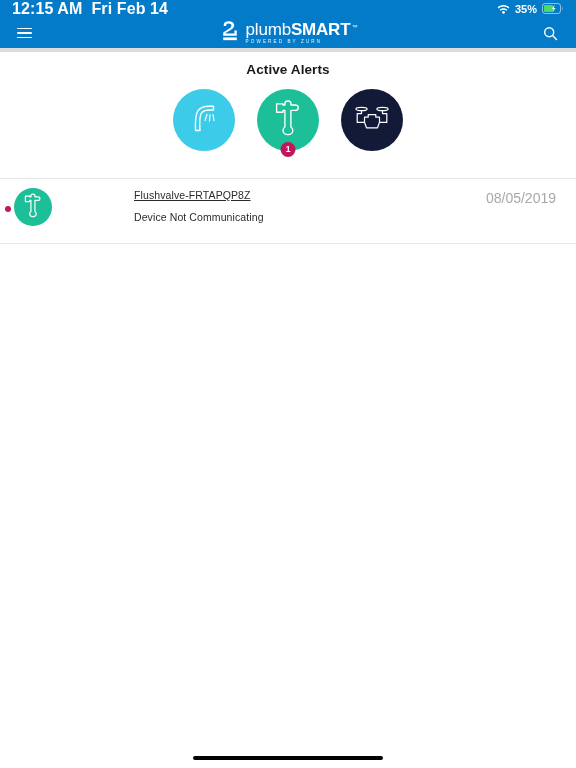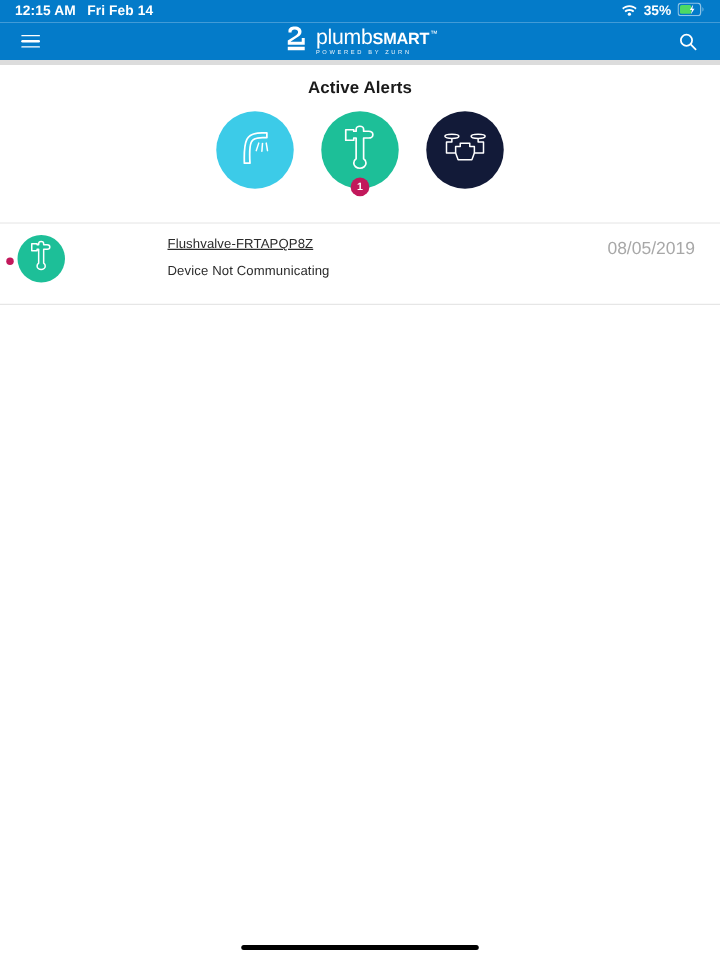--- a/index.html
+++ b/index.html
@@ -29,21 +29,21 @@
     padding: 0 12px;
     box-sizing: border-box;
   }
   .status-left {
     display: flex;
     align-items: center;
     gap: 9px;
   }
   .status-time, .status-date {
     color: #ffffff;
-    font-size: 11px;
+    font-size: 16px;
     font-weight: bold;
     letter-spacing: 0.1px;
     line-height: 18px;
   }
   .status-right {
     display: flex;
     align-items: center;
     gap: 5px;
   }
   .wifi-icon { display: block; }
@@ -107,21 +107,21 @@
     display: flex;
     align-items: baseline;
     color: #ffffff;
   }
   .logo-plumb {
     font-size: 17px;
     font-weight: 300;
     letter-spacing: -0.2px;
   }
   .logo-smart {
-    font-size: 13px;
+    font-size: 17px;
     font-weight: bold;
     letter-spacing: -0.2px;
   }
   .logo-tm {
     font-size: 6px;
     vertical-align: super;
     margin-left: 1px;
     position: relative;
     top: -6px;
   }

